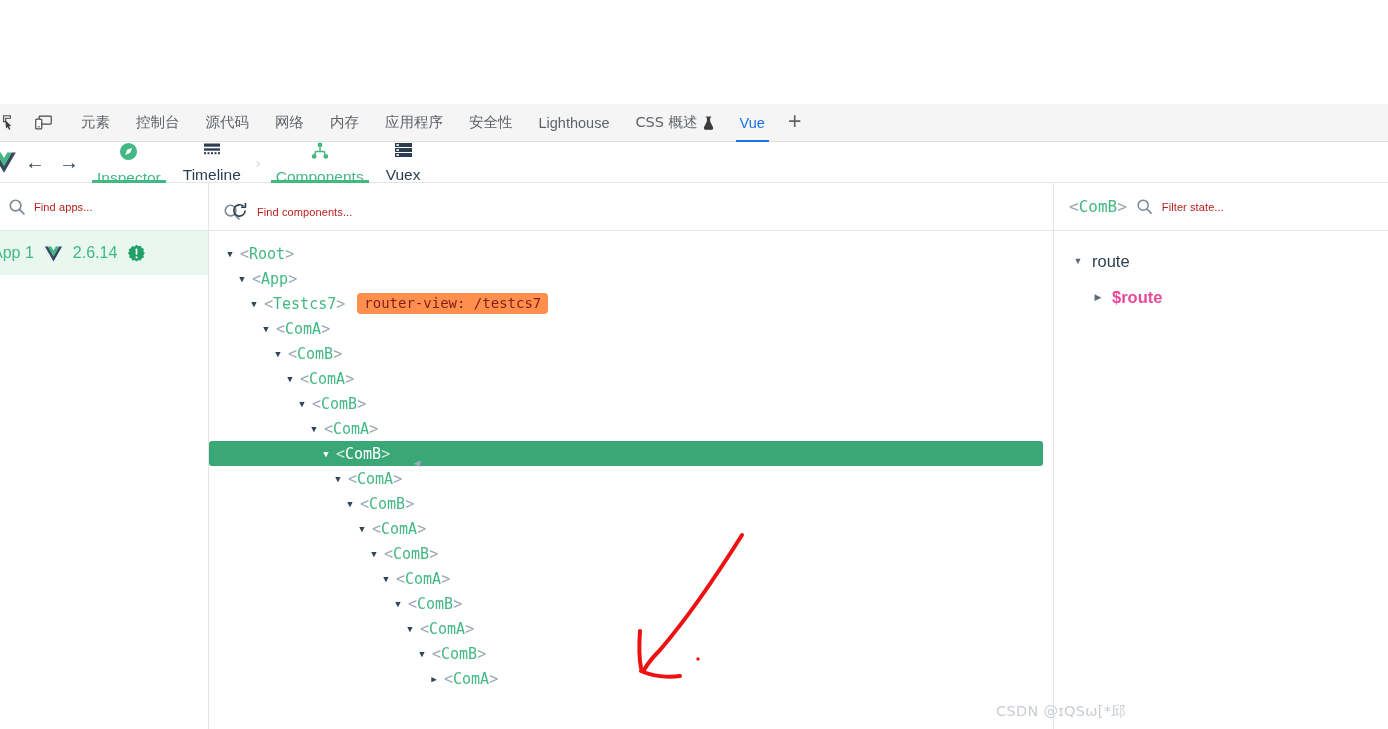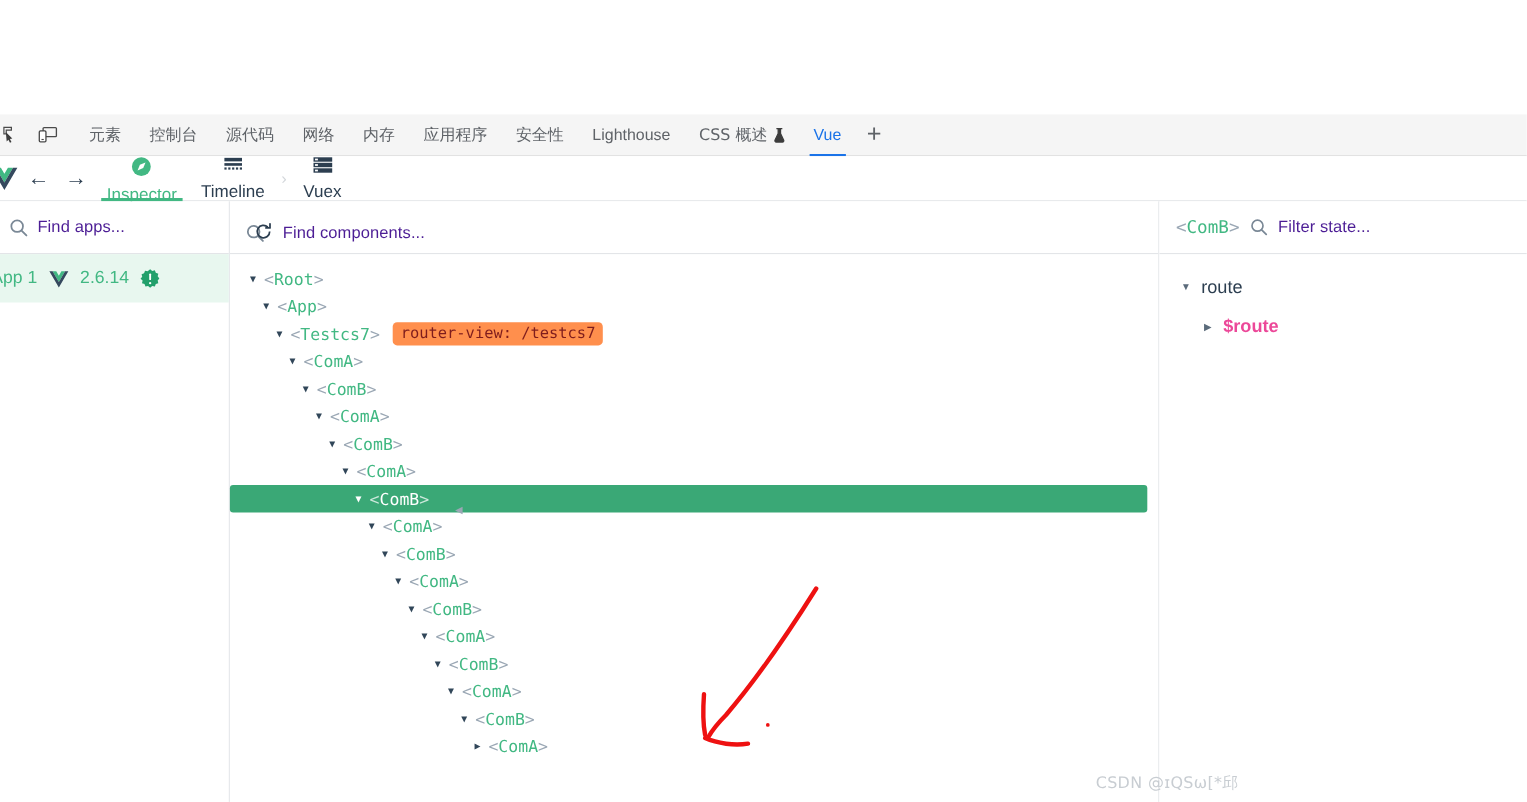--- a/index.html
+++ b/index.html
@@ -70,21 +70,21 @@
   .pane-apps { width:209px; height:100%; border-right:1px solid #e3e5e8; background:#fff; position:relative;}
   .pane-tree { width:845px; height:100%; border-right:1px solid #e3e5e8; background:#fff; position:relative; }
   .pane-state { flex:1; height:100%; background:#fff; position:relative; }
 
   .search-bar {
     height:48px; display:flex; align-items:center; gap:8px;
     padding-left:8px; border-bottom:1px solid #e3e5e8;
   }
   .search-bar.tree { padding-left:14px; }
   .search-placeholder {
-    font-size:15px; color:#4c1d95; letter-spacing:0.1px;
+    font-size:11px; color:#b91c1c; letter-spacing:0.1px;
   }
   .search-ico { display:flex; align-items:center; color:#7a8896; }
   .icon-stack { position:relative; width:26px; height:20px; display:flex; align-items:center;}
   .icon-stack .refresh-ov { position:absolute; left:8px; top:0px; }
 
   
   .app-row {
     height:44px; display:flex; align-items:center; gap:10px;
     padding-left:0px; background:#e8f7ef;
   }
@@ -239,20 +239,31 @@
           <rect x="8" y="10.2" width="2" height="2" fill="#2c3e50"></rect>
           <rect x="11.5" y="10.2" width="2" height="2" fill="#2c3e50"></rect>
           <rect x="15" y="10.2" width="2" height="2" fill="#2c3e50"></rect>
         </svg>
       </span>
       <span>Timeline</span>
     </div>
 
     <div class="vt-chevron">›</div>
 
+    <div class="vt-tab active">
+      <span class="vt-ico">
+        <svg width="18" height="18" viewBox="0 0 18 18">
+          <circle cx="9" cy="3" r="2.4" fill="#42b883"></circle>
+          <circle cx="3.2" cy="14.4" r="2.4" fill="#42b883"></circle>
+          <circle cx="14.8" cy="14.4" r="2.4" fill="#42b883"></circle>
+          <path d="M9 5.4v4M9 9.4H4.2M9 9.4h4.6M4.2 9.4v2.8M13.6 9.4v2.8" stroke="#42b883" stroke-width="1.5" fill="none"></path>
+        </svg>
+      </span>
+      <span>Components</span>
+    </div>
 
 
     <div class="vt-tab">
       <span class="vt-ico">
         <svg width="19" height="16" viewBox="0 0 19 16">
           <rect x="1" y="1" width="17" height="4" fill="#2c3e50"></rect>
           <rect x="1" y="6" width="17" height="4" fill="#2c3e50"></rect>
           <rect x="1" y="11" width="17" height="4" fill="#2c3e50"></rect>
           <rect x="2.4" y="2.2" width="2.6" height="1.6" fill="#fff"></rect>
           <rect x="2.4" y="7.2" width="2.6" height="1.6" fill="#fff"></rect>

